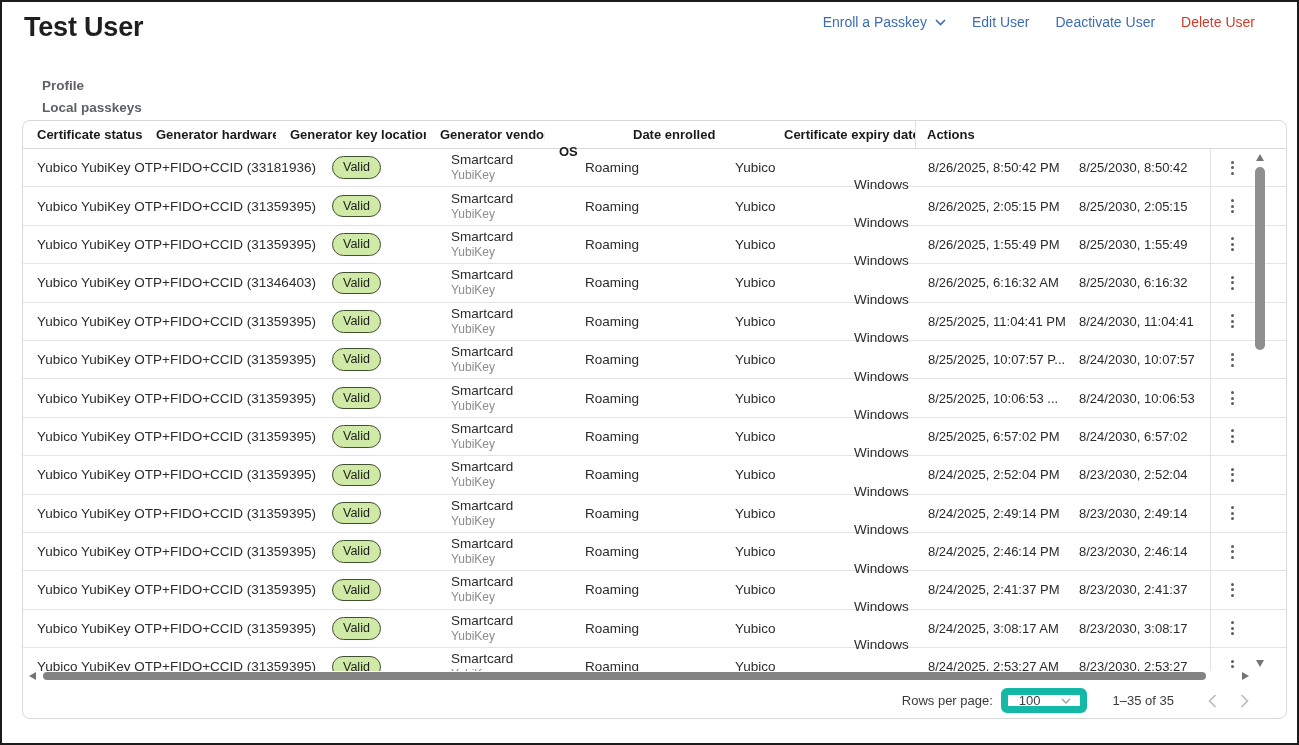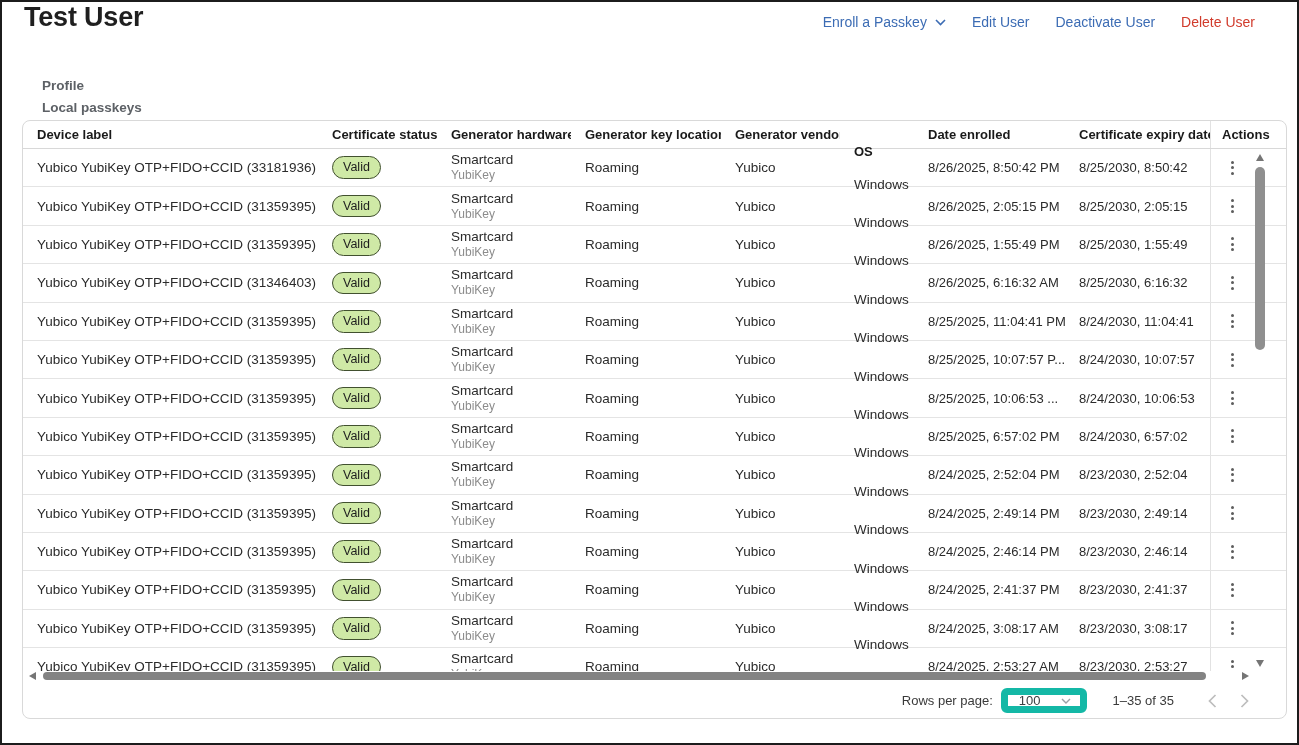--- a/index.html
+++ b/index.html
@@ -6,21 +6,21 @@
   html,body { background:#fff; }
   body { font-family:"Liberation Sans","DejaVu Sans",sans-serif; }
 
   .frame {
     position:relative; width:1299px; height:745px;
     border:2px solid #1c1c1c; background:#fff; overflow:hidden;
   }
 
   
   .page-title {
-    position:absolute; left:22px; top:0;
+    position:absolute; left:22px; top:10px;
     font-size:27px; font-weight:700; color:#1f1f1f; letter-spacing:-.2px;
   }
   .top-actions {
     position:absolute; top:13px; right:42px;
     display:flex; align-items:center; gap:26px;
   }
   .link-btn {
     background:none; border:none; cursor:pointer;
     font-family:inherit; font-size:14px; color:var(--accent);
     display:inline-flex; align-items:center; gap:8px; line-height:1;
@@ -131,21 +131,20 @@
   </div>
 
   <div class="tabs">
     <div class="tab">Profile</div>
     <div class="tab">Local passkeys</div>
     <div class="tab active">Roaming passkeys</div>
   </div>
 
   <div class="card">
     <div class="thead" id="thead">
-        <div class="hcell c0">Device label</div>
         <div class="hcell c1">Certificate status</div>
         <div class="hcell c2">Generator hardware</div>
         <div class="hcell c3">Generator key location</div>
         <div class="hcell c4">Generator vendor</div>
         <div class="hcell c5">OS</div>
         <div class="hcell c6">Date enrolled</div>
         <div class="hcell c7">Certificate expiry date</div>
         <div class="hcell c8">Actions</div>
       </div>
     <div class="tbody" id="tbody">

